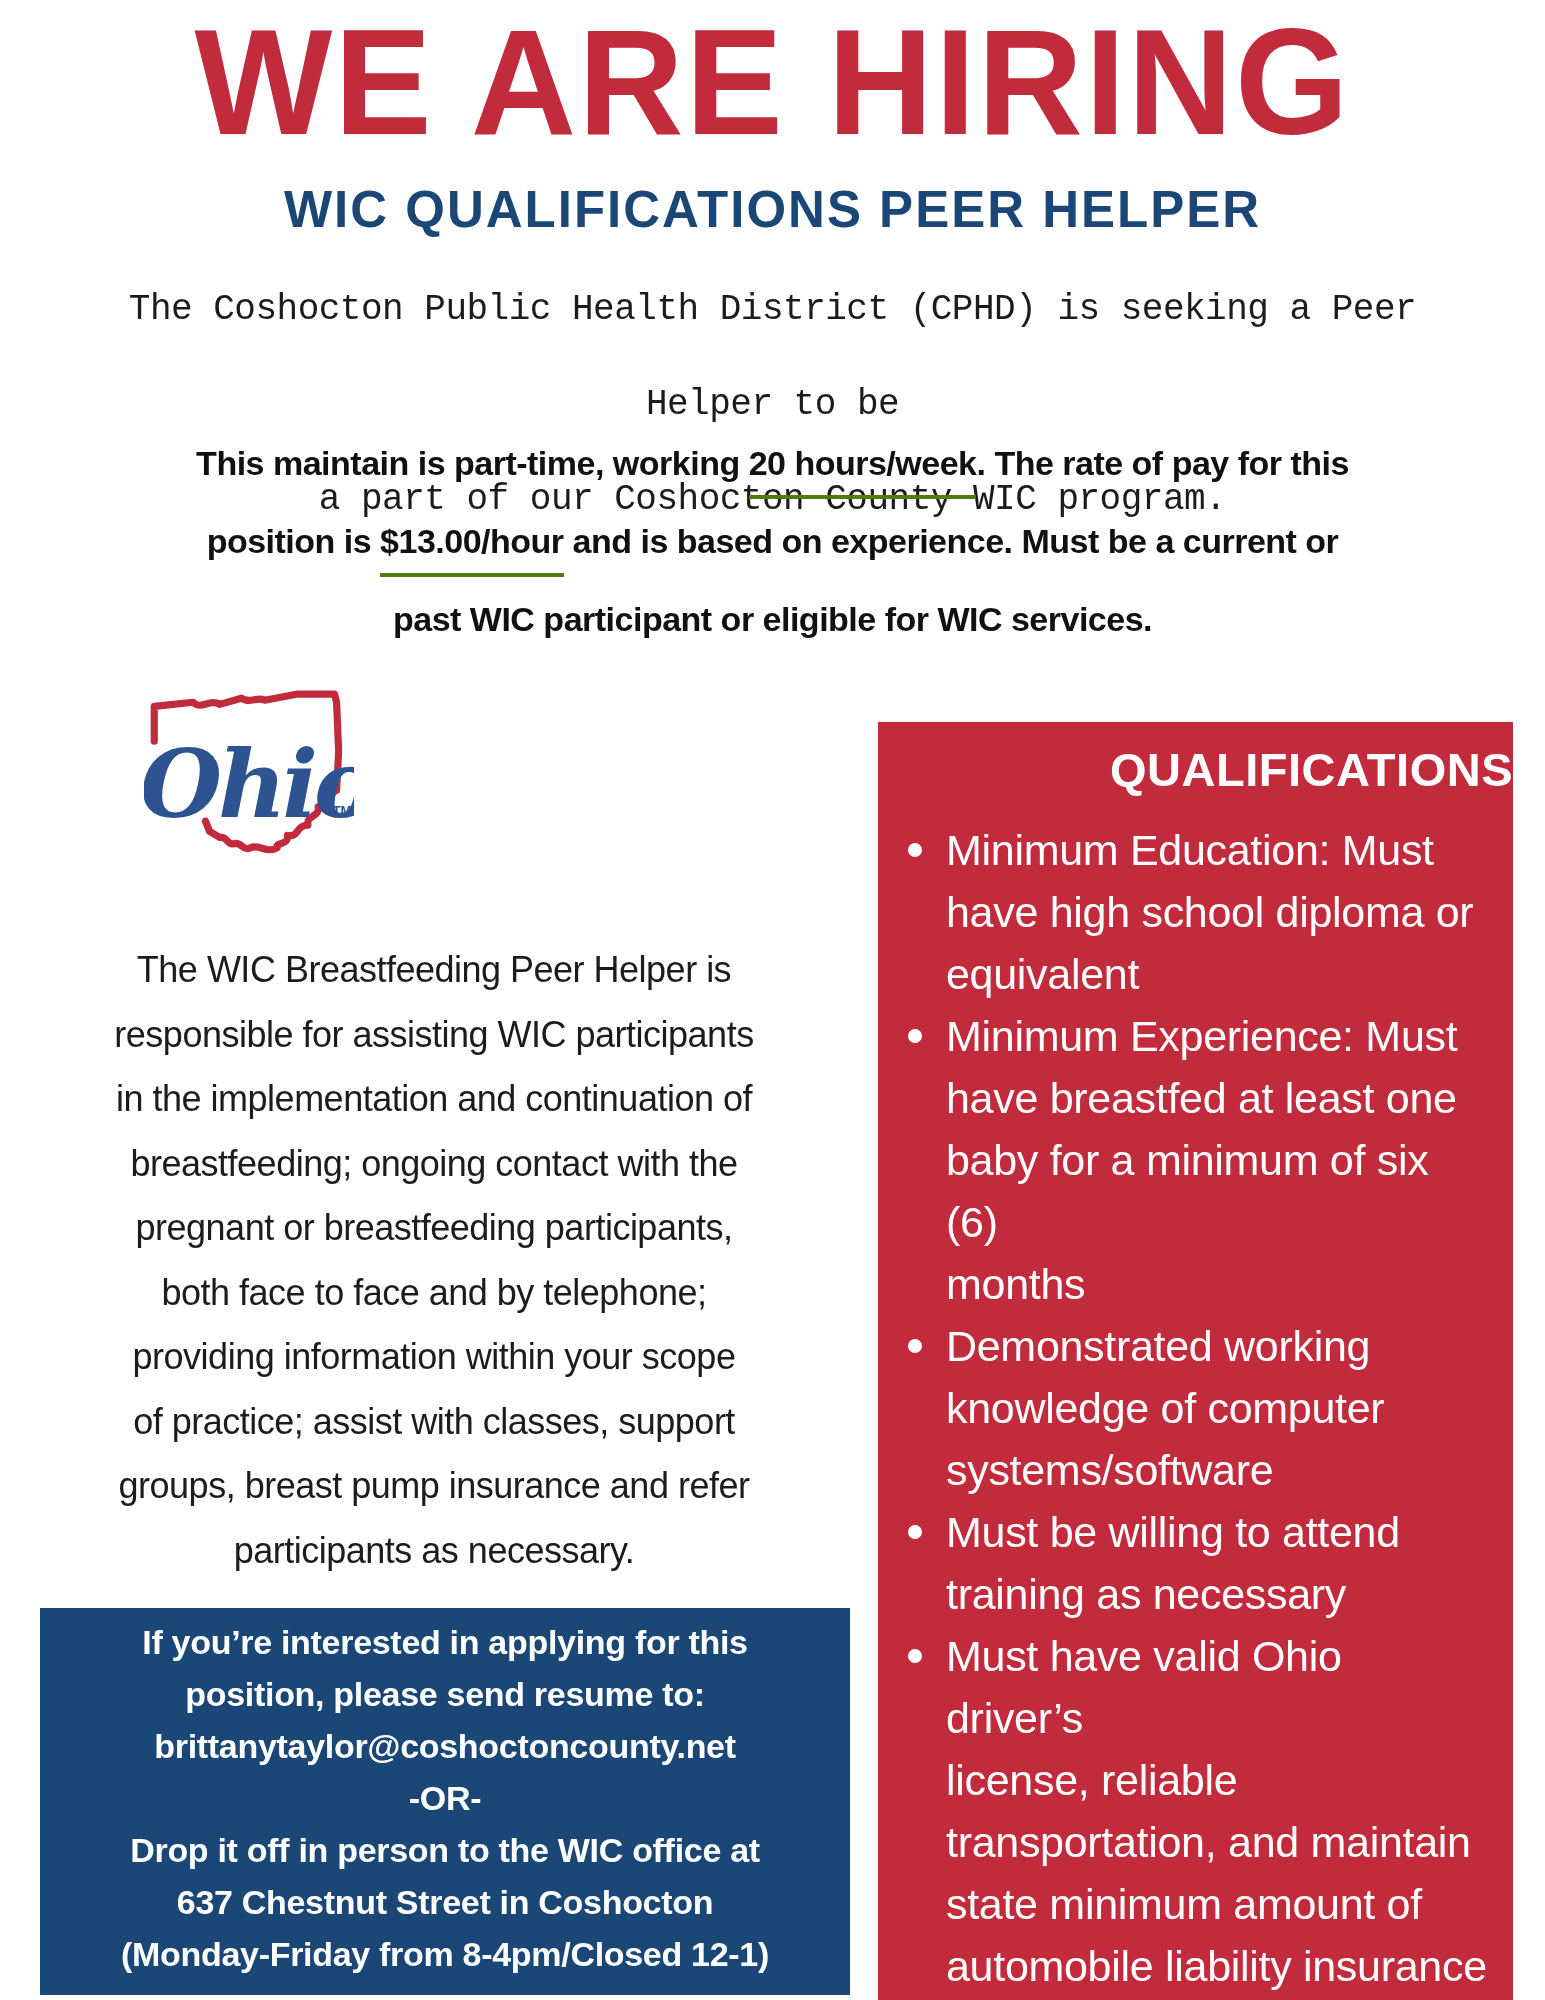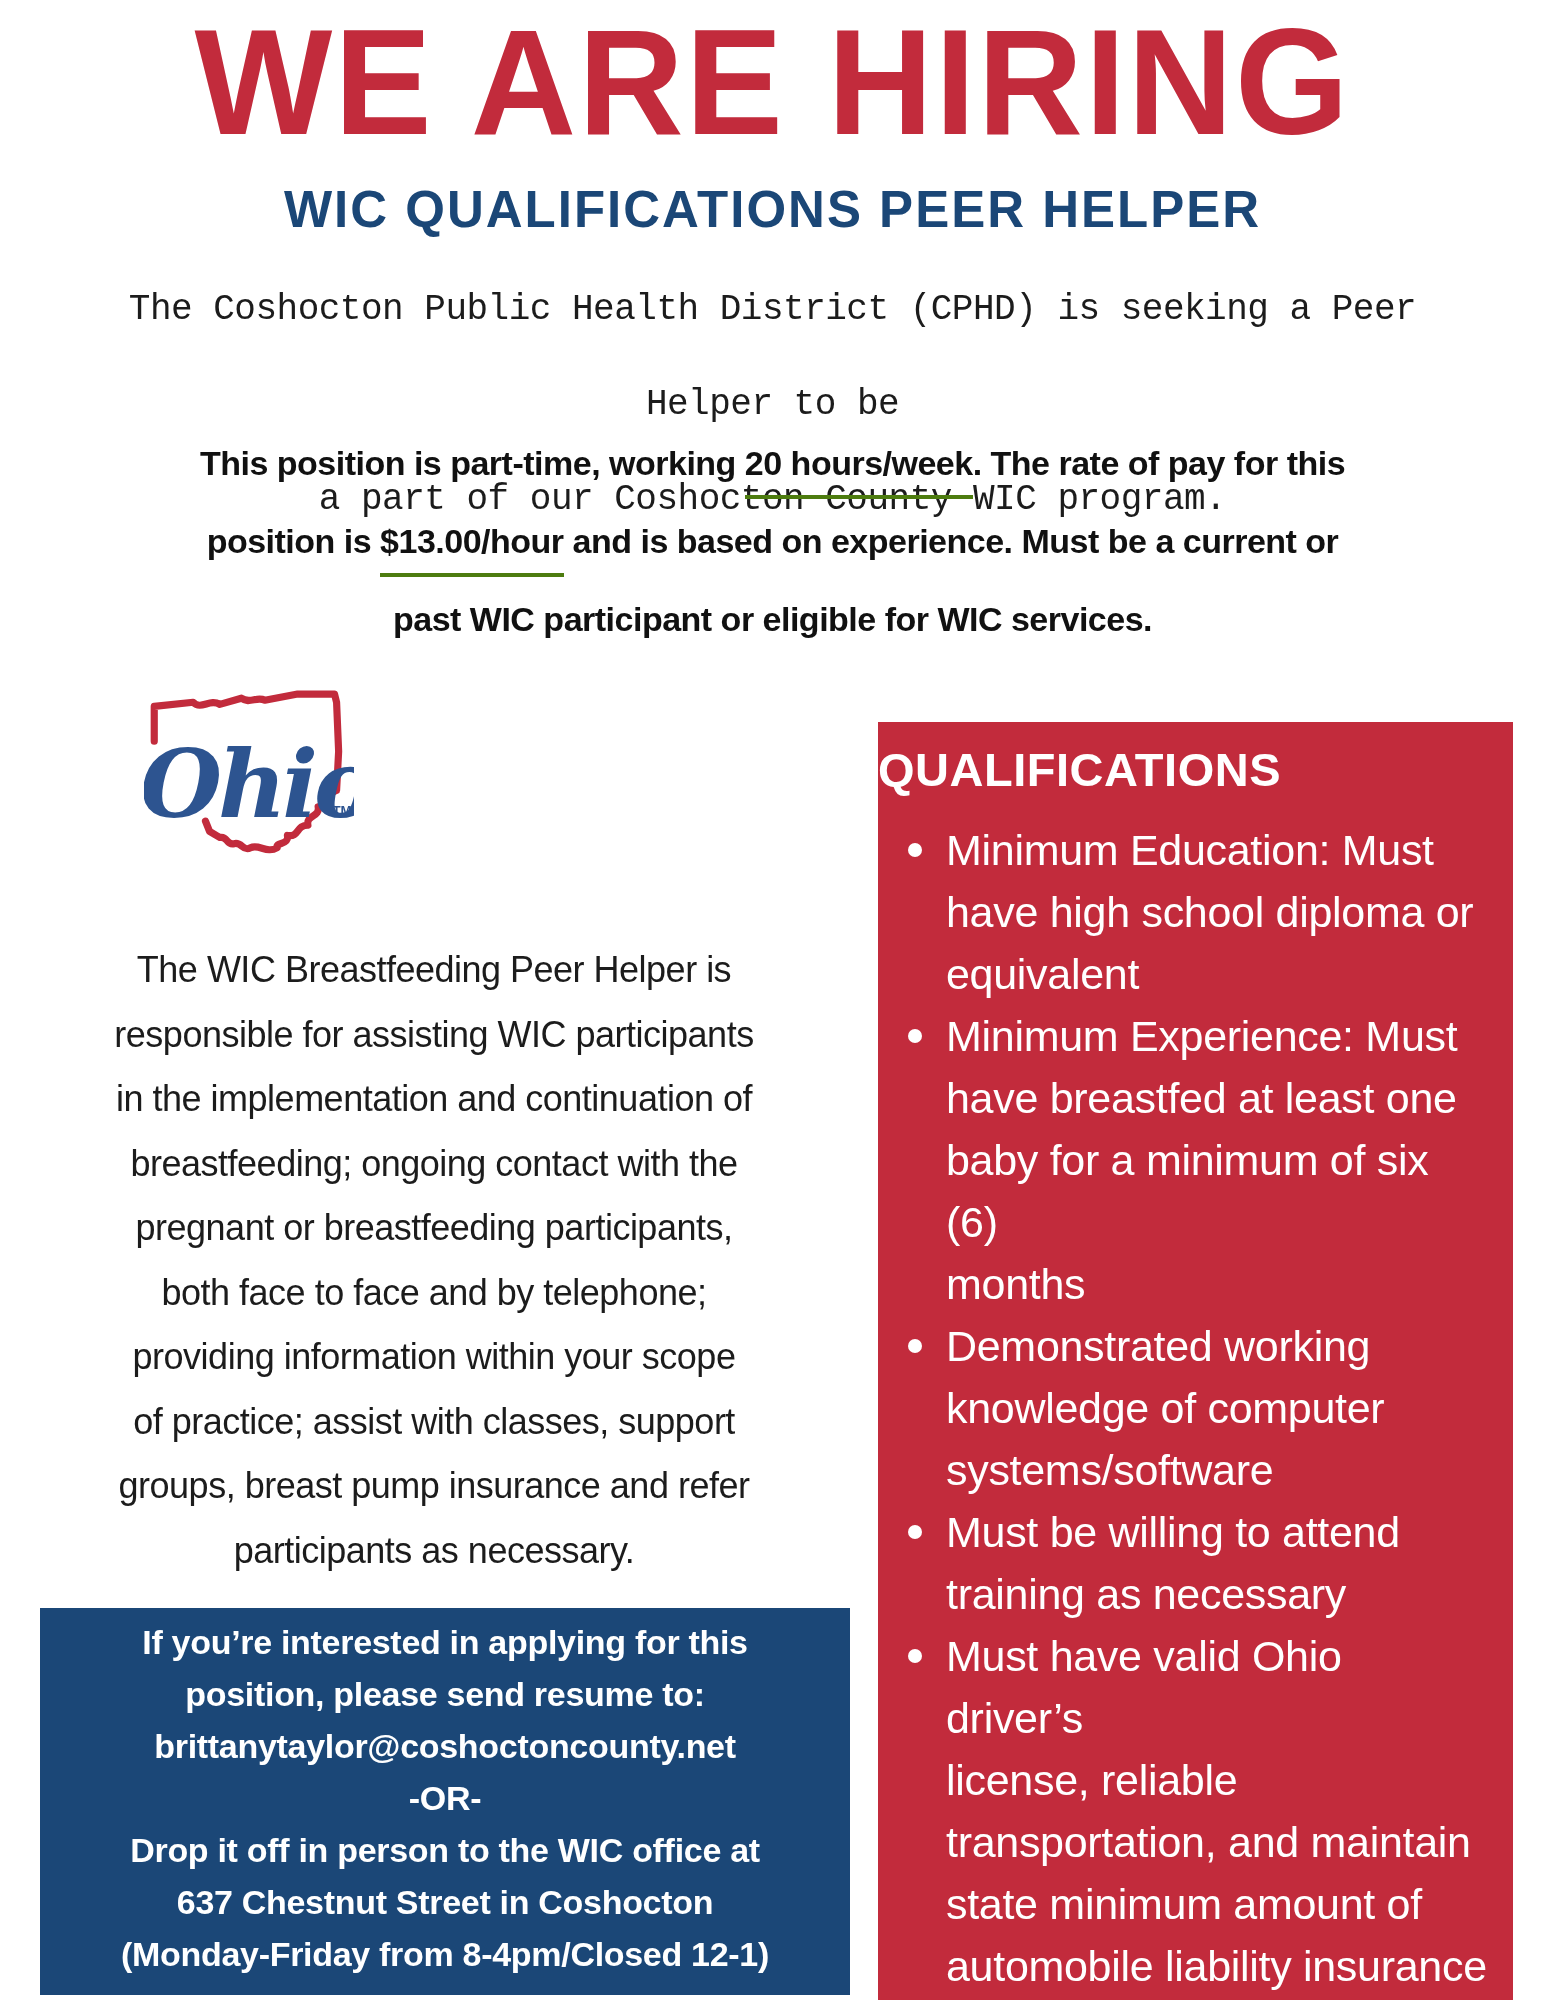--- a/index.html
+++ b/index.html
@@ -47,21 +47,21 @@
     position:absolute;left:40px;top:1608px;width:810px;height:387px;background:var(--navy);
   }
   .apply p{
     margin:0;padding:8px 10px 0;text-align:center;color:#fff;
     font-size:34px;line-height:52px;font-weight:bold;white-space:pre-line;letter-spacing:-0.3px;
   }
   .qual{
     position:absolute;left:878px;top:722px;width:635px;height:1278px;background:var(--red);color:#fff;
   }
   .qual h3{
-    margin:20px 0 0;text-align:left;font-size:47px;line-height:56px;
+    margin:20px 0 0;text-align:right;font-size:47px;line-height:56px;
     font-weight:bold;letter-spacing:0.5px;
   }
   .qual ul{list-style:none;margin:21px 0 0;padding:0 24px 0 30px;}
   .qual li{
     position:relative;padding-left:38px;font-size:43px;line-height:62px;
     white-space:pre-line;letter-spacing:-0.3px;
   }
   .qual li::before{
     content:"";position:absolute;left:0;top:24px;width:14px;height:14px;
     border-radius:50%;background:#fff;
@@ -72,21 +72,21 @@
 
 <div class="page" style="--red: #C22B3C; --navy: #1B4777; --logo-blue: #2D5490; --text: #1C1C1C;">
 
   <h1 class="headline">WE ARE HIRING</h1>
 
   <h2 class="subheadline">WIC QUALIFICATIONS PEER HELPER</h2>
 
   <p class="intro">The Coshocton Public Health District (CPHD) is seeking a Peer Helper to be
 a part of our Coshocton County WIC program.</p>
 
-  <p class="pay"><span>This position is part-time, working </span><span class="u">20 hours/week</span><span>. The rate of pay for this
+  <p class="pay"><span>This maintain is part-time, working </span><span class="u">20 hours/week</span><span>. The rate of pay for this
 position is </span><span class="u">$13.00/hour</span><span> and is based on experience. Must be a current or
 past WIC participant or eligible for WIC services.</span></p>
 
   <div class="logo">
     <svg width="210" height="168" viewBox="0 0 205 160">
       <path d="M10,48 L10,14 L48,10 C56,18 64,6 74,12 L95,6 C103,12 110,4 118,8 L150,2 L186,2 L188,10 L190,58 L188,96
            C176,100 182,110 170,112 C172,122 158,120 160,130 C148,130 152,142 140,140 C142,150 128,146 130,152
            C120,158 112,148 104,152 C96,156 96,146 88,148 C80,150 82,140 74,142 L64,136 L60,126" fill="none" stroke="var(--red)" stroke-width="7" stroke-linecap="round" stroke-linejoin="round"></path>
       <text x="-4" y="122" font-family="'DejaVu Serif',serif" font-style="italic" font-weight="bold" font-size="92" letter-spacing="-4" fill="var(--logo-blue)">Ohio</text>
       <text x="184" y="120" font-family="'Liberation Sans',sans-serif" font-weight="bold" font-size="13" fill="var(--logo-blue)">TM</text>

